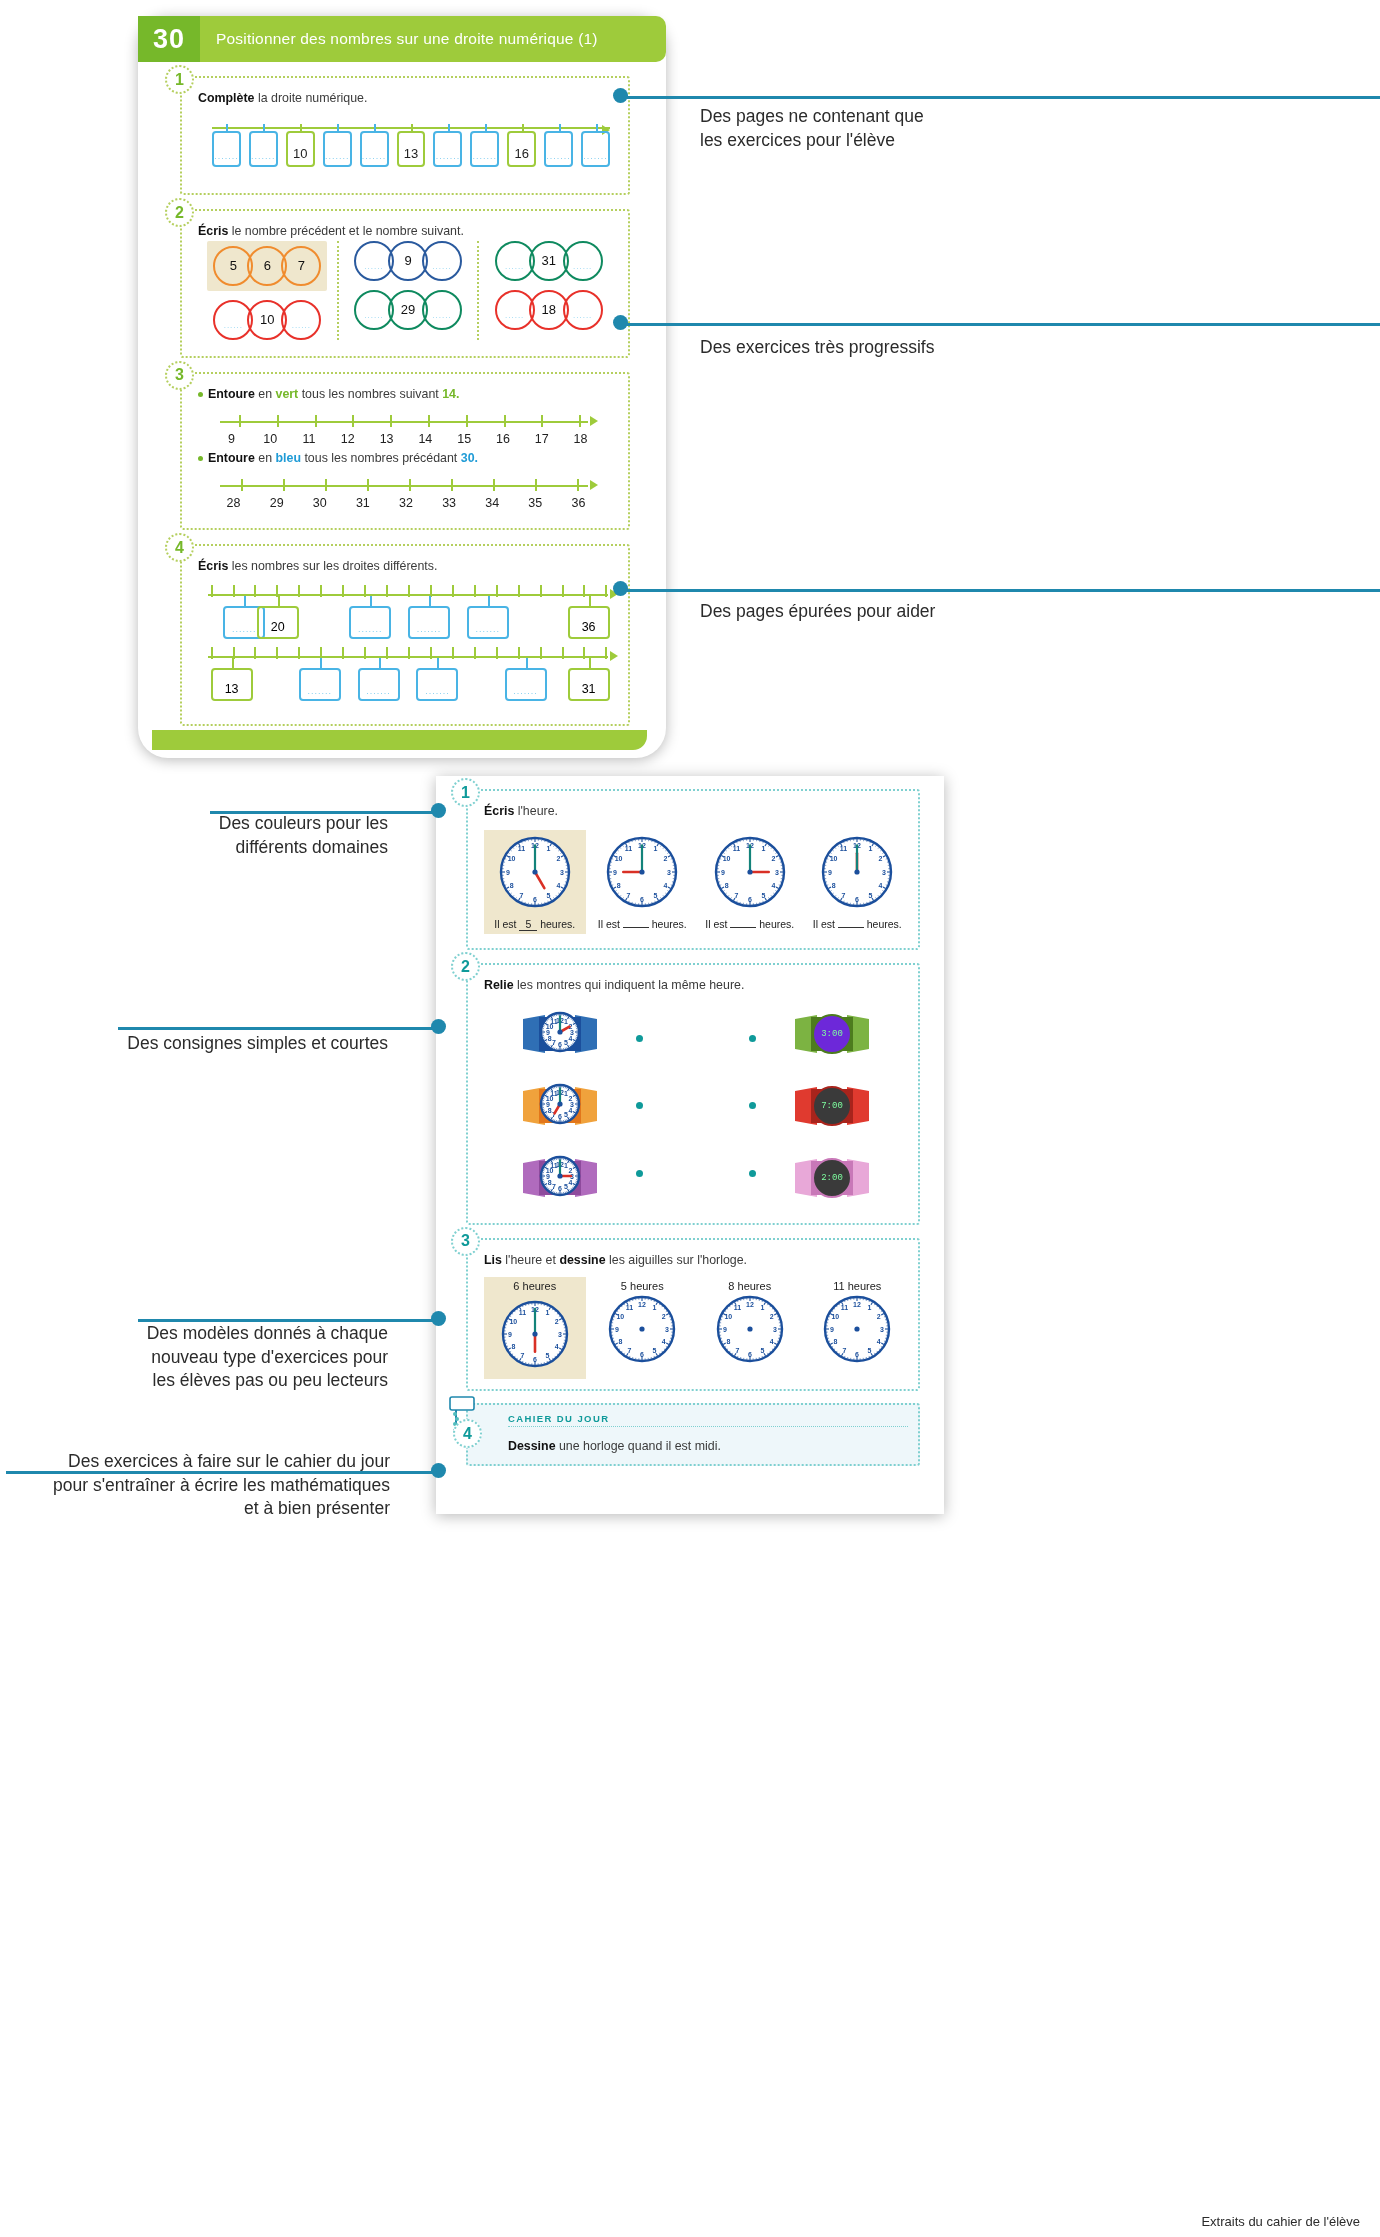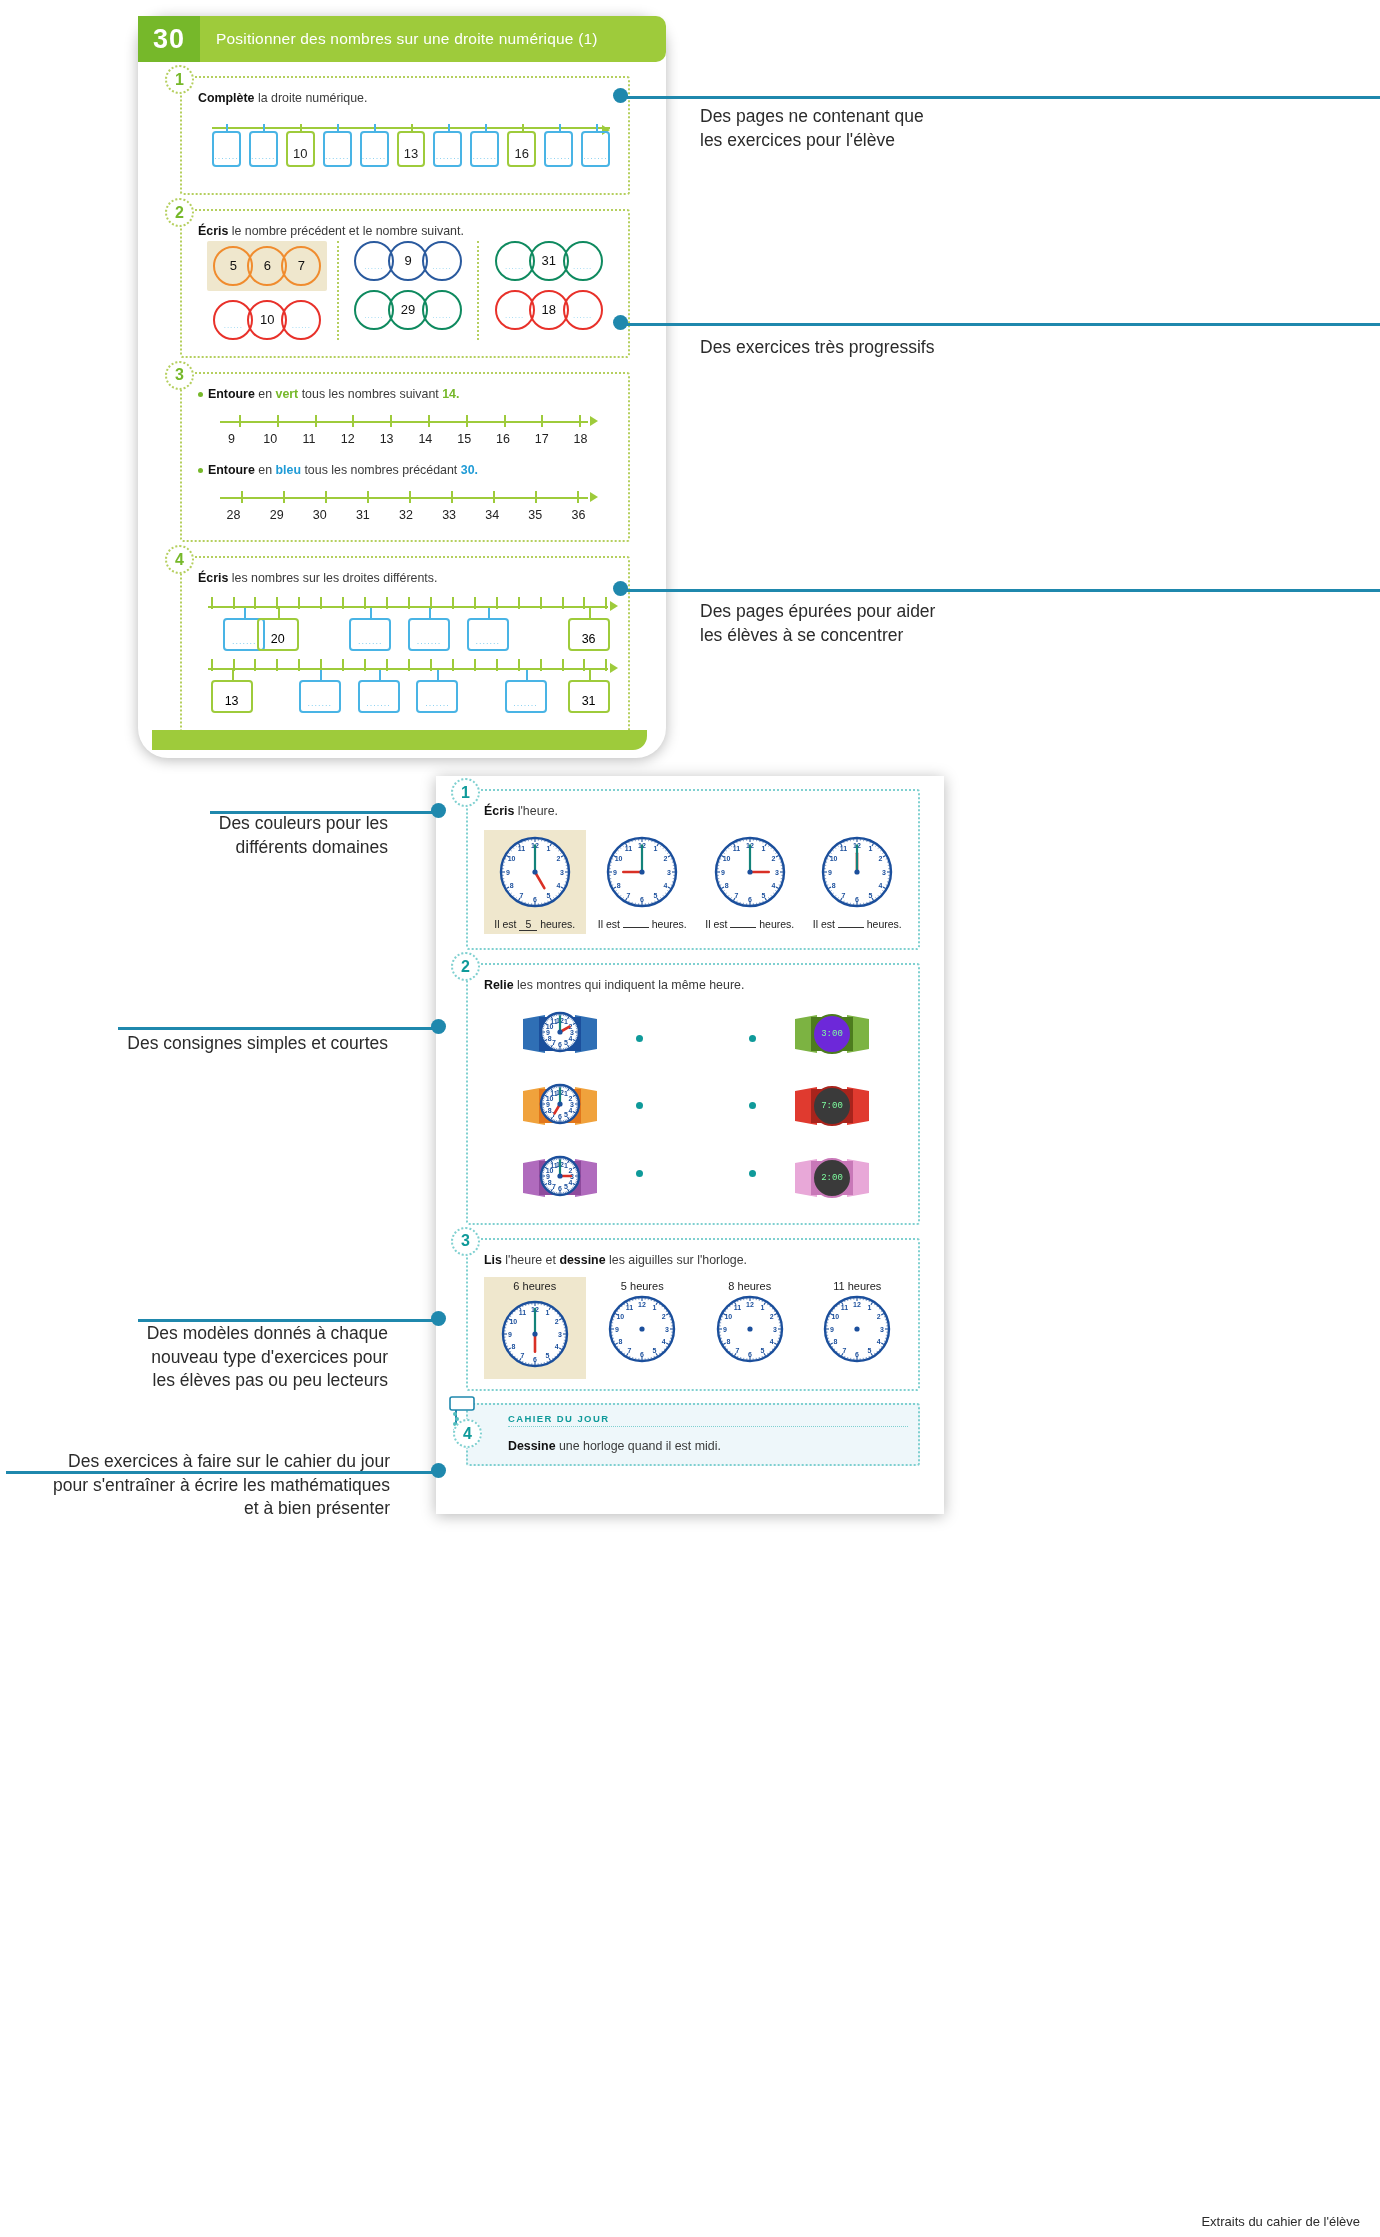--- a/index.html
+++ b/index.html
@@ -286,21 +286,21 @@
         <span>11</span>
         <span>12</span>
         <span>13</span>
         <span>14</span>
         <span>15</span>
         <span>16</span>
         <span>17</span>
         <span>18</span>
       </div>
 
-    <div class="consigne" style="margin-top:16px;">
+    <div class="consigne" style="margin-top:4px;">
       <span class="bullet"></span><b>Entoure</b><span> en </span><span class="blue-w">bleu</span><span> tous les nombres précédant </span><span class="blue-w">30.</span>
     </div>
     <div class="axis3" id="ax3b">
         <div class="ln"></div>
         <div class="ar"></div>
         <div class="tk" style="left: 5.55556%;"></div>
         <div class="tk" style="left: 16.6667%;"></div>
         <div class="tk" style="left: 27.7778%;"></div>
         <div class="tk" style="left: 38.8889%;"></div>
         <div class="tk" style="left: 50%;"></div>
@@ -1400,21 +1400,20 @@
     </div>
     <div class="callout-line" style="left: 627px; top: 323px; width: 753px; height: 3px;"></div>
     <div class="callout-dot" style="left: 613px; top: 315px;"></div>
     <div class="callout-txt right" style="left: 700px; top: 336px; width: 660px;">
       <div>Des exercices très progressifs</div>
     </div>
     <div class="callout-line" style="left: 627px; top: 589px; width: 753px; height: 3px;"></div>
     <div class="callout-dot" style="left: 613px; top: 581px;"></div>
     <div class="callout-txt right" style="left: 700px; top: 600px; width: 660px;">
       <div>Des pages épurées pour aider</div>
-      <div>les élèves à se concentrer</div>
     </div>
     <div class="callout-line" style="left: 210px; top: 811px; width: 228px; height: 3px;"></div>
     <div class="callout-dot" style="left: 431px; top: 803px;"></div>
     <div class="callout-txt leftal" style="left: 0px; top: 812px; width: 410px; padding-right: 22px;">
       <div>Des couleurs pour les</div>
       <div>différents domaines</div>
     </div>
     <div class="callout-line" style="left: 118px; top: 1027px; width: 320px; height: 3px;"></div>
     <div class="callout-dot" style="left: 431px; top: 1019px;"></div>
     <div class="callout-txt leftal" style="left: 0px; top: 1032px; width: 410px; padding-right: 22px;">

